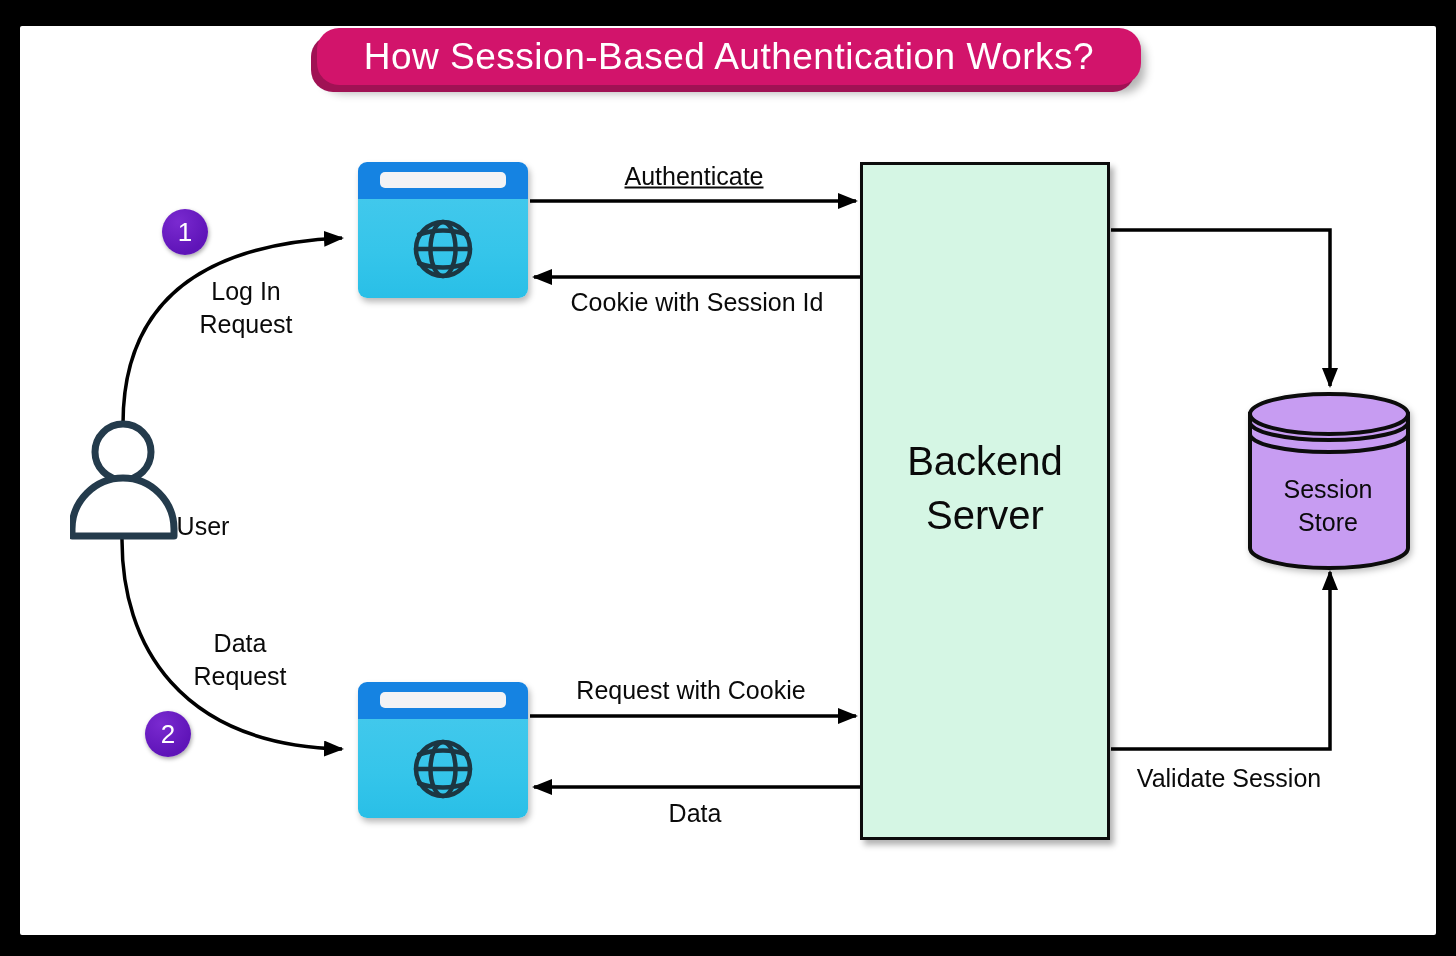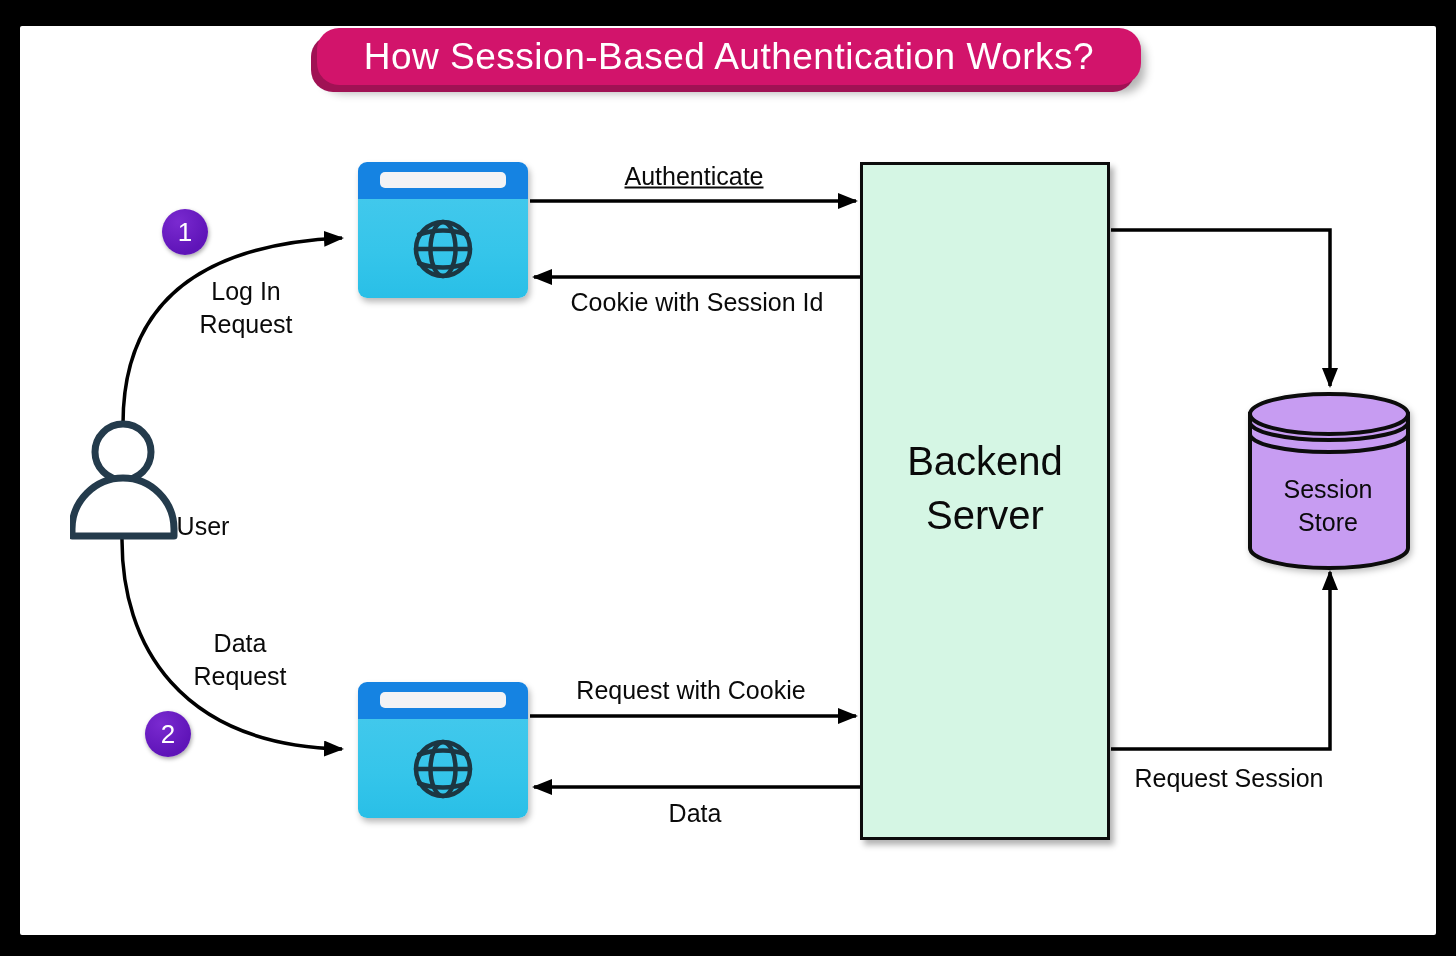--- a/index.html
+++ b/index.html
@@ -149,14 +149,14 @@
 Store</div>
 
   <div class="lbl med" style="left:246px; top:308px;">Log In
 Request</div>
   <div class="lbl med" style="left:240px; top:660px;">Data
 Request</div>
   <div class="lbl" style="left:694px; top:176px;text-decoration:underline;">Authenticate</div>
   <div class="lbl" style="left:691px; top:690px;">Request with Cookie</div>
   <div class="lbl" style="left:697px; top:302px;">Cookie with Session Id</div>
   <div class="lbl" style="left:695px; top:813px;">Data</div>
-  <div class="lbl" style="left:1229px; top:778px;">Request Session</div>
+  <div class="lbl" style="left:1229px; top:778px;">Validate Session</div>
 </div>
 
 </body></html>

